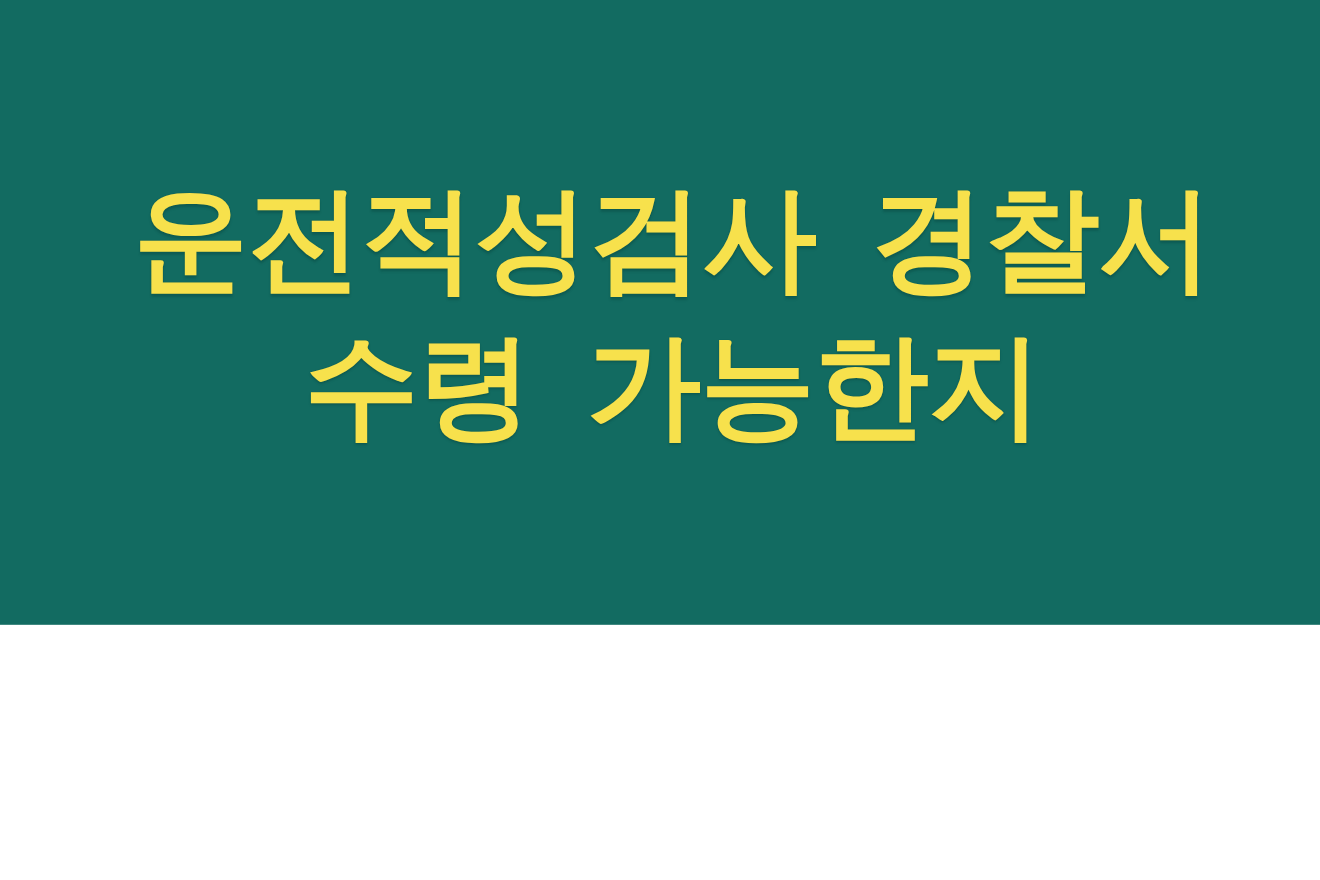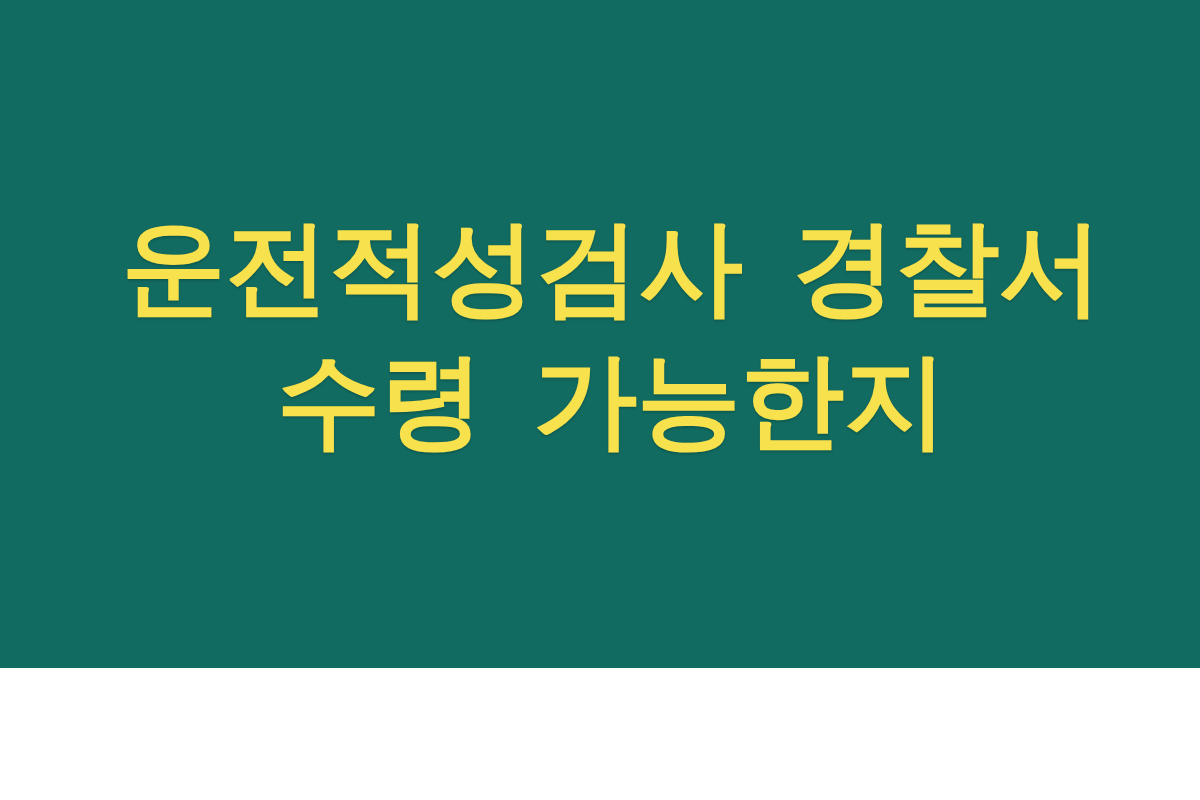--- a/index.html
+++ b/index.html
@@ -11,21 +11,21 @@
     overflow: hidden;
   }
 
   body {
     font-family: "DejaVu Sans", "Liberation Sans", sans-serif;
   }
 
   #banner {
     position: relative;
     width: 1200px;
-    height: 668px;
+    height: 568px;
     box-sizing: border-box;
     display: flex;
     align-items: center;
     justify-content: center;
     overflow: hidden;
     padding-left: 24px;
   }
 
   #headline {
     width: 1010px;

